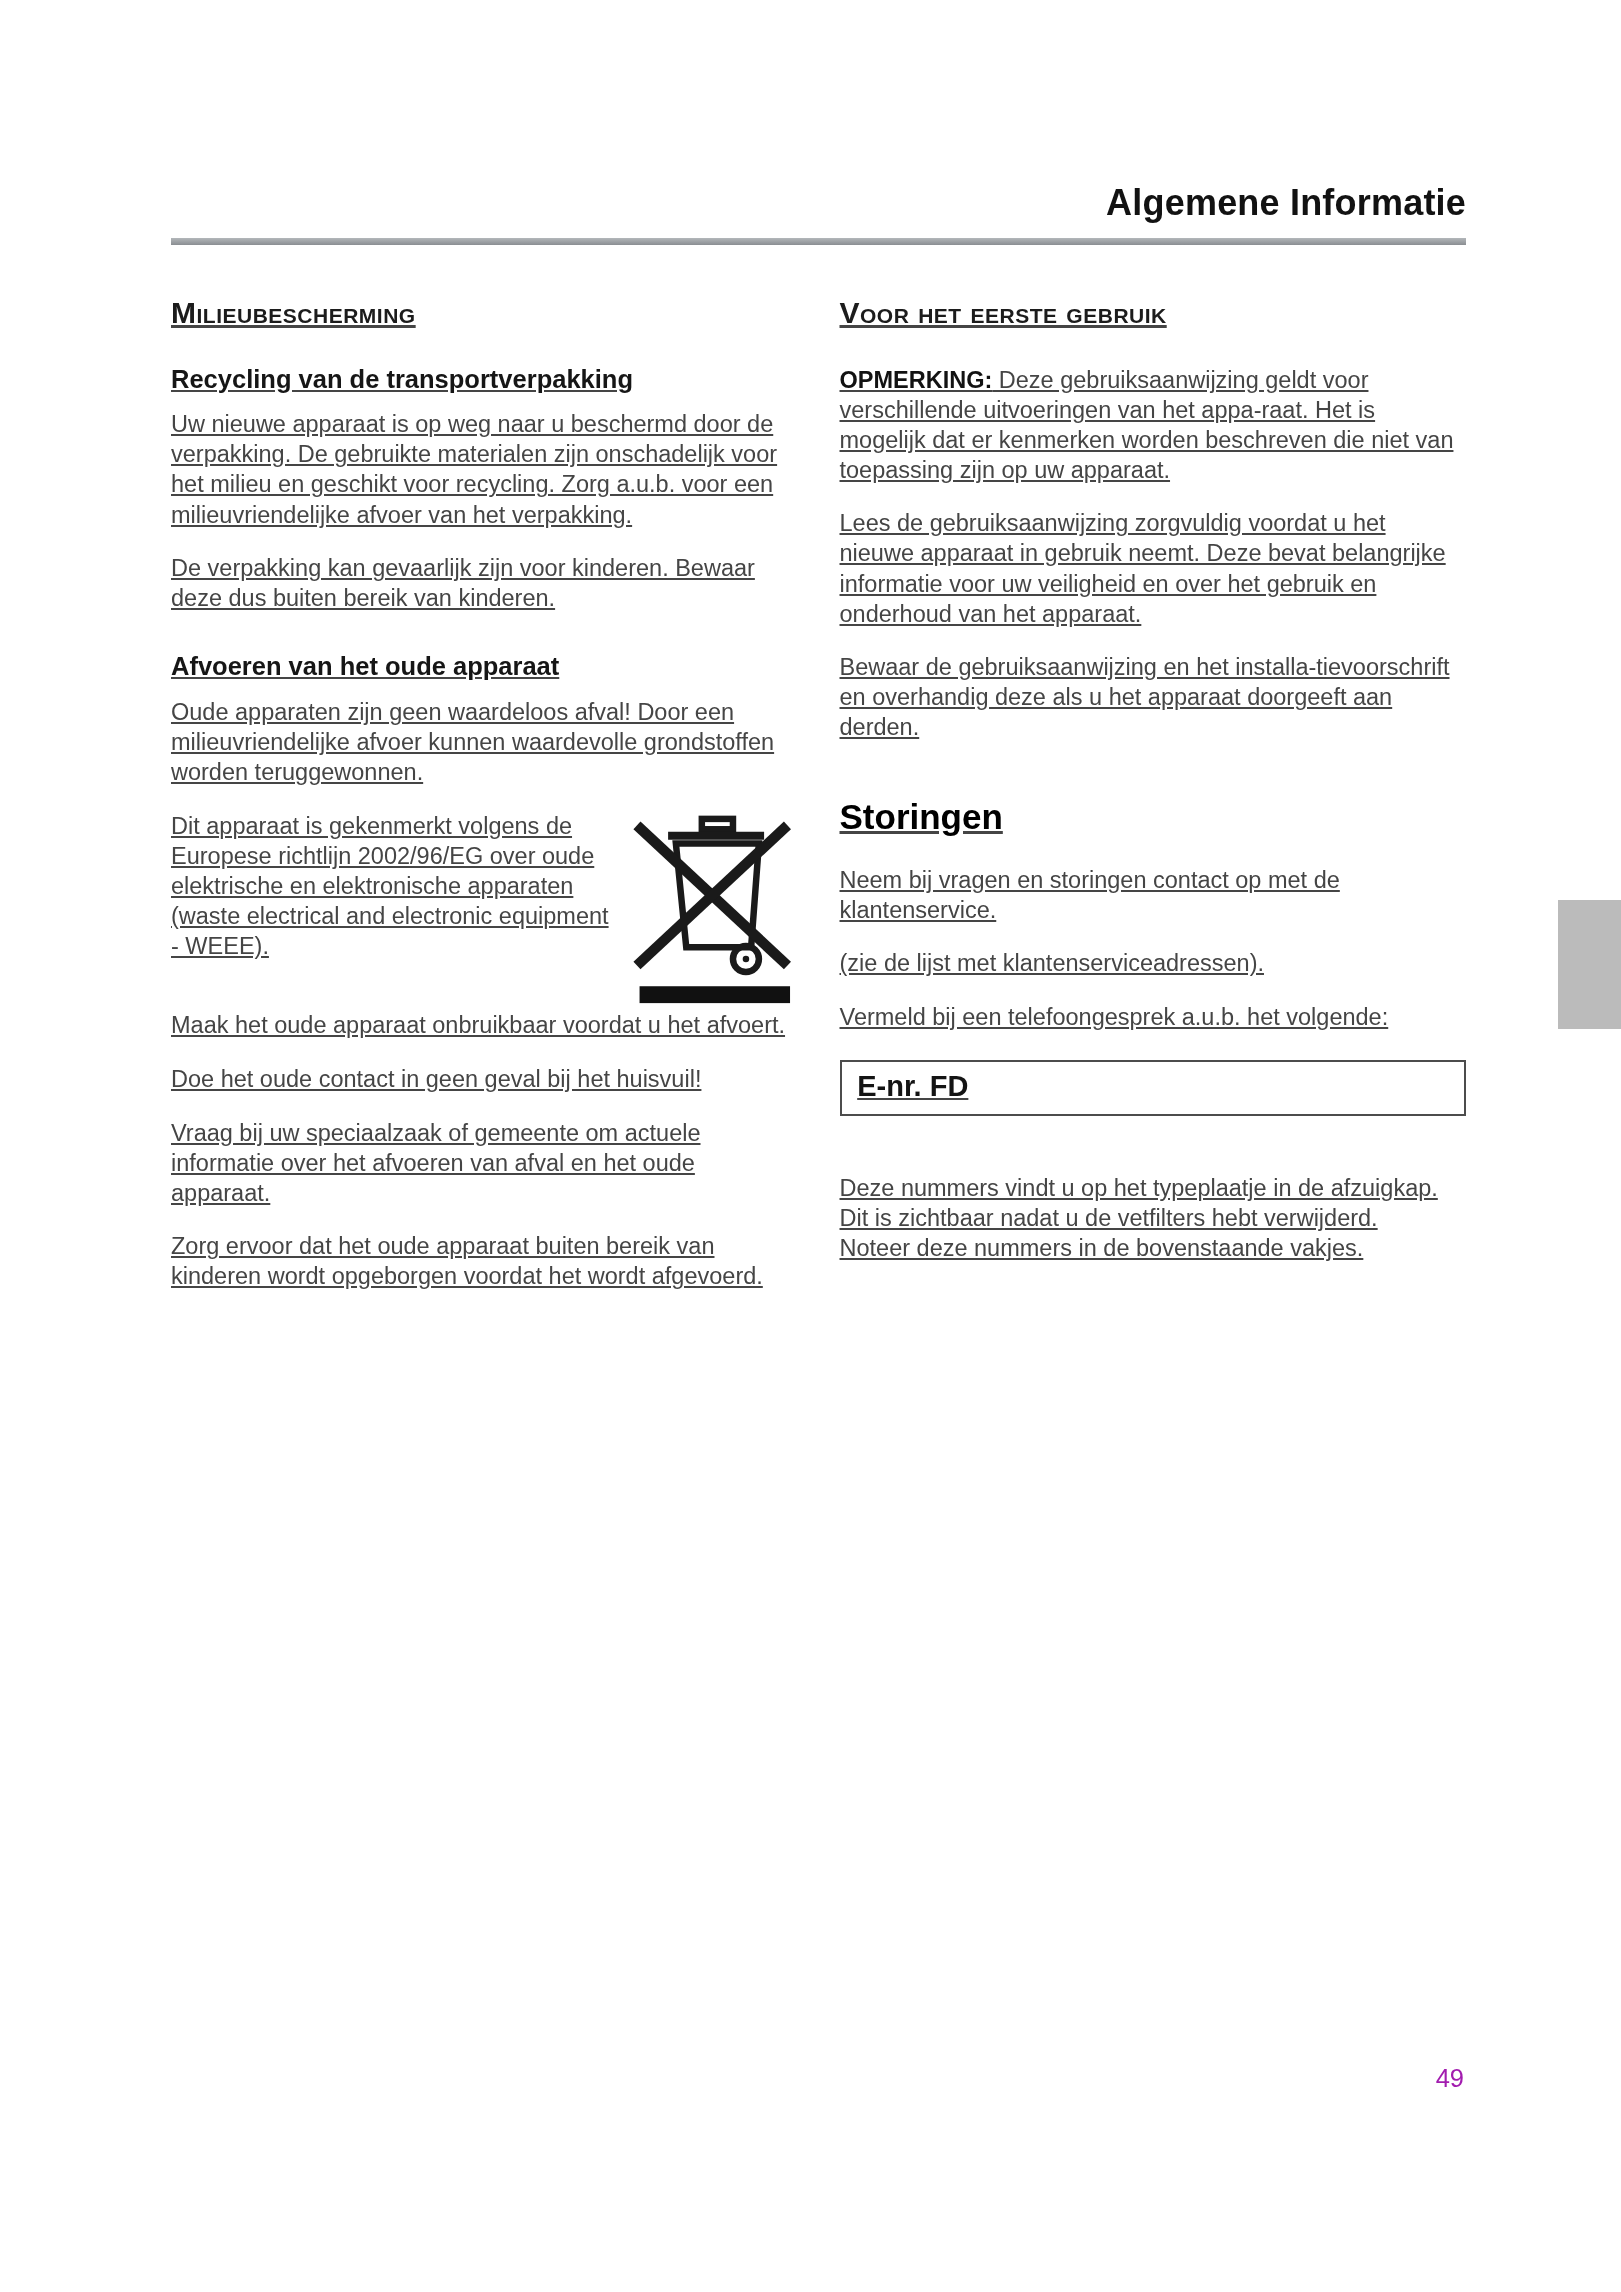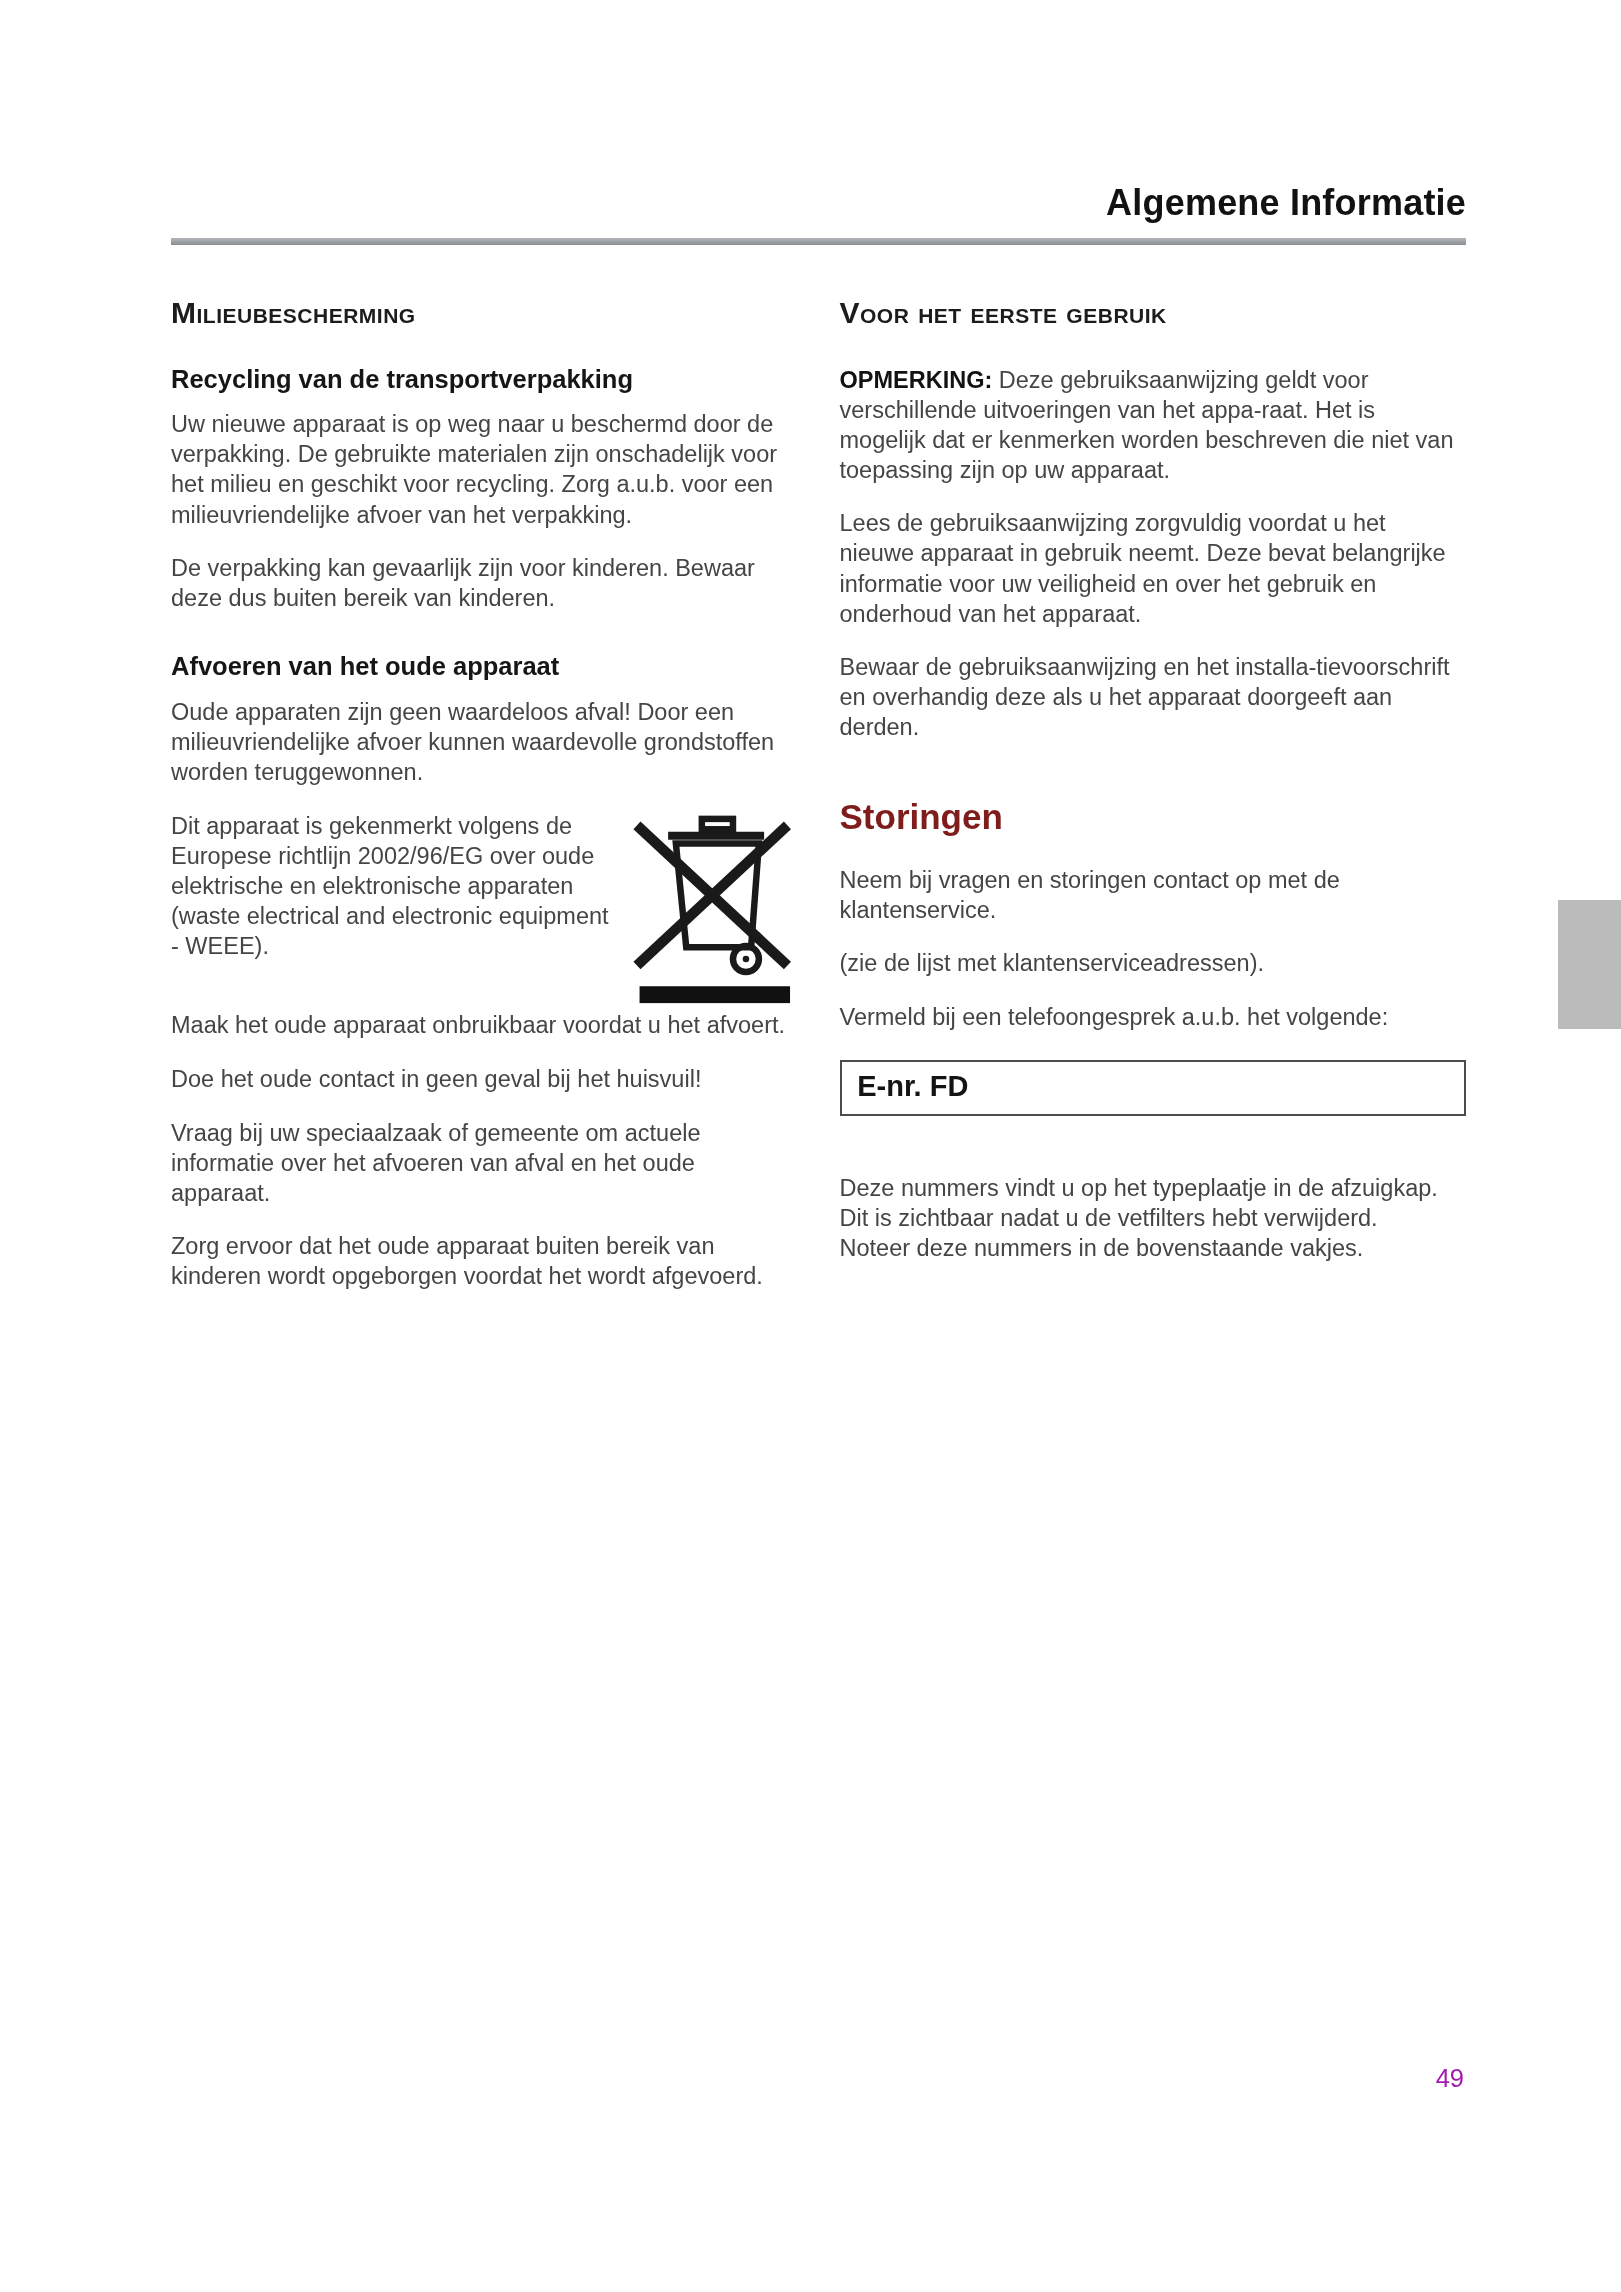--- a/index.html
+++ b/index.html
@@ -30,20 +30,21 @@
   .header-rule {
     height: 6.9px;
     background: linear-gradient(#b3b7ba, #8a8e92);
     margin-bottom: 51px;
   }
   
   .columns {
     display: grid;
     grid-template-columns: 1fr 1fr;
     column-gap: 42px;
+    text-decoration: underline;
   }
   .smallcaps-heading {
     font-variant: small-caps;
     font-size: 30px;
     font-weight: 700;
     color: #1c1c1c;
     letter-spacing: 0.5px;
     margin: 0 0 35px 0;
   }
   .subhead {
@@ -59,21 +60,21 @@
     margin: 0 0 23.5px 0;
   }
   p.body.tight { margin-bottom: 0; }
   .note-label {
     font-weight: 700;
     color: #121212;
   }
   .big-heading {
     font-size: 35px;
     font-weight: 700;
-    color: #7f1d1d;
+    color: #000000;
     margin: 55px 0 27.4px 0;
   }
   .enr-box {
     border: 2.9px solid #4c4c4c;
     padding: 8.8px 15.7px 10.8px 15.7px;
     font-size: 29px;
     font-weight: 700;
     color: #141414;
     margin: 27.4px 0 57px 0;
   }

